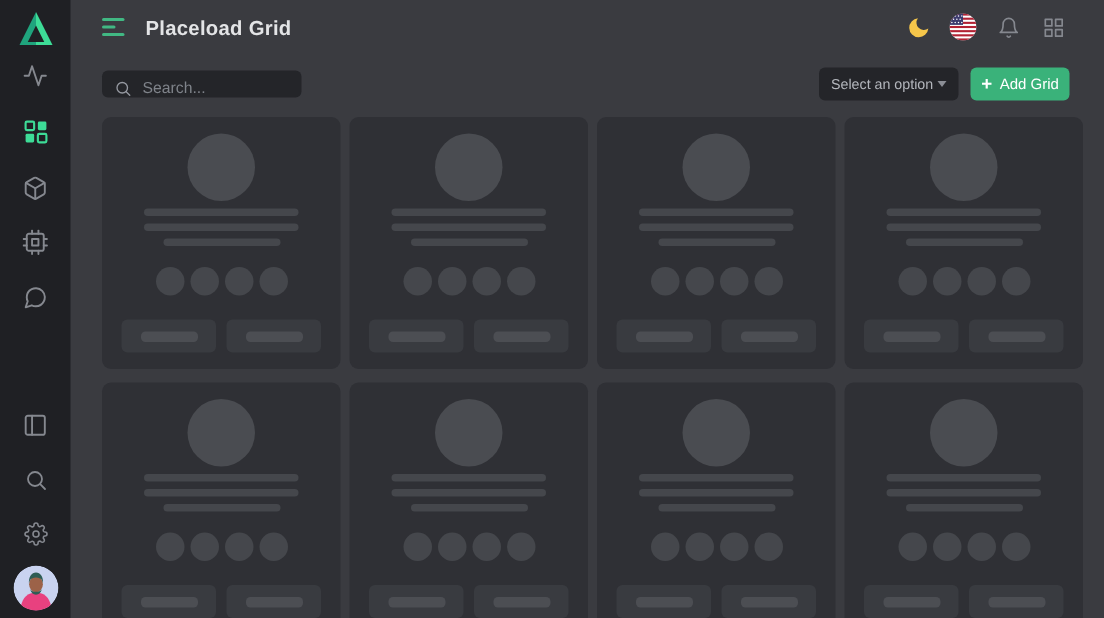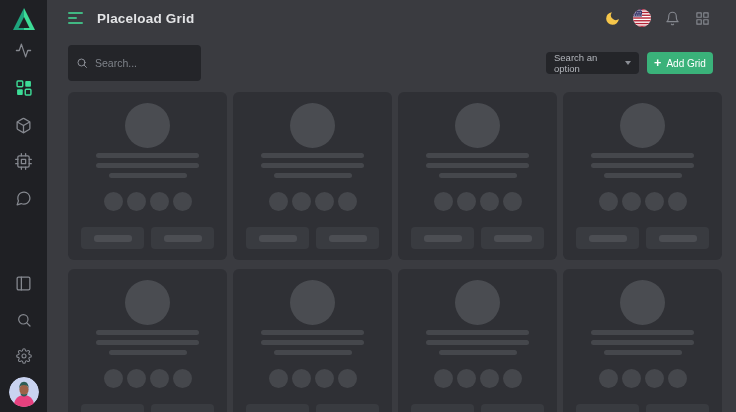--- a/index.html
+++ b/index.html
@@ -28,21 +28,21 @@
   .hamburger span:nth-child(1){ width:15px; }
   .hamburger span:nth-child(2){ width:9px; }
   .hamburger span:nth-child(3){ width:15px; }
   .page-title { color:#e3e4e6; font-size:13.5px; font-weight:bold; letter-spacing:.2px; }
   .header-right { margin-left:auto; display:flex; align-items:center; gap:12px; }
   .h-icon { width:18px; height:18px; display:flex; align-items:center;
             justify-content:center; cursor:pointer; }
 
   
   .toolbar { display:flex; align-items:center; margin-top:9px; padding:0 23px 0 21px; }
-  .search-box { display:flex; align-items:center; width:133px; height:36px;
+  .search-box { display:flex; align-items:flex-end; width:133px; height:18px;
                 background:#242529; border-radius:4px; padding:0 8px; gap:7px; }
   .search-box input { flex:1; min-width:0; background:transparent; border:none; outline:none;
                       color:#c7c9cd; font-size:10.5px; font-family:"Liberation Sans",sans-serif; }
   .search-box input::placeholder { color:#7f838a; }
   .toolbar-right { margin-left:auto; display:flex; align-items:center; gap:8px; }
   .select-box { display:flex; align-items:center; justify-content:space-between;
                 width:93px; height:22px; background:#242529; border-radius:4px;
                 padding:0 8px; cursor:pointer; }
   .select-box .value { color:#b3b6bc; font-size:9.5px; }
   .chevron { width:0; height:0; border-left:3.5px solid transparent;
@@ -238,21 +238,21 @@
       <div class="search-box">
         <svg width="12" height="12" viewBox="0 0 24 24" class="icon-stroke" style="stroke:#9598a0">
           <circle cx="11" cy="11" r="7"></circle>
           <line x1="21" y1="21" x2="16.2" y2="16.2"></line>
         </svg>
         <input type="text" placeholder="Search..." style="">
       </div>
 
       <div class="toolbar-right">
         <div class="select-box">
-          <span class="value">Search an option</span>
+          <span class="value">Select an option</span>
           <span class="chevron"></span>
         </div>
         <button class="add-user-btn">
           <span class="plus">+</span>
           <span>Add Grid</span>
         </button>
       </div>
     </div>
 
     <div class="card-grid">

